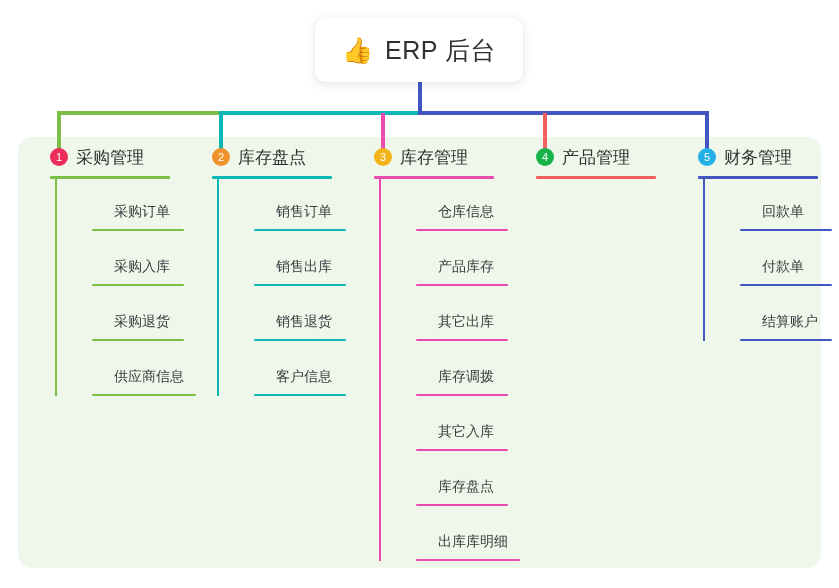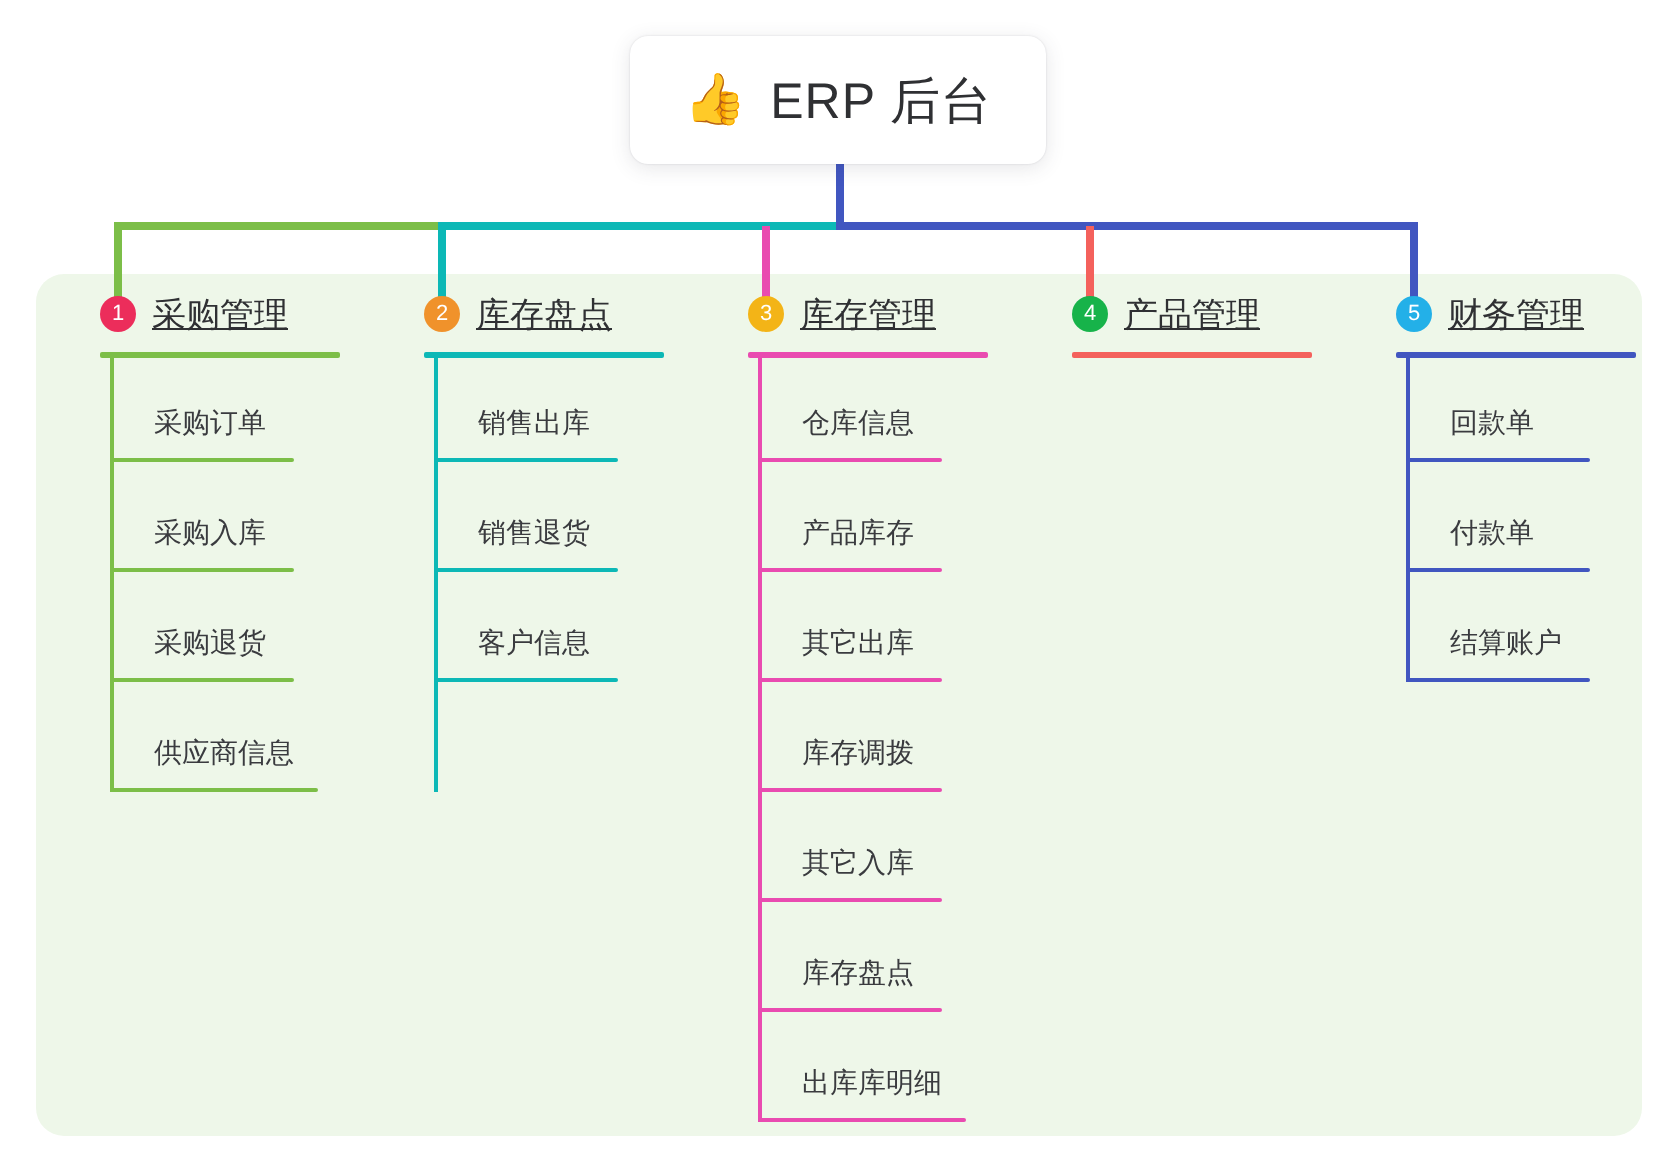--- a/index.html
+++ b/index.html
@@ -100,21 +100,20 @@
     font-size: 11px;
     line-height: 18px;
     text-align: center;
     flex: none;
     font-weight: normal;
   }
   .col-title {
     font-size: 17px;
     color: #2f3033;
     white-space: nowrap;
-    text-decoration: underline;
   }
   .head-rule {
     width: 120px;
     height: 3px;
     margin-left: 22px;
     margin-top: 5px;
     border-radius: 1px;
   }
 
   
@@ -126,20 +125,21 @@
   .trunk {
     position: absolute;
     left: 0;
     top: 0;
     width: 2px;
   }
   .item {
     position: relative;
     height: 55px;
     box-sizing: border-box;
+    margin-left: 37px;
   }
   .item-label {
     position: absolute;
     left: 22px;
     top: 24px;
     font-size: 14px;
     color: #3a3b3f;
     white-space: nowrap;
   }
   .item-rule {
@@ -205,20 +205,24 @@
     </div>
     <div class="column" style="left: 190px;">
       <div class="col-head">
         <span class="badge" style="background: rgb(240, 146, 43);">2</span>
         <span class="col-title">库存盘点</span>
       </div>
       <div class="head-rule" style="background: rgb(12, 184, 182);"></div>
       <div class="items">
         <div class="trunk" style="background: rgb(12, 184, 182); height: 217px;"></div>
         <div class="item">
+          <span class="item-label">销售订单</span>
+          <div class="item-rule" style="background: rgb(12, 184, 182);"></div>
+        </div>
+        <div class="item">
           <span class="item-label">销售出库</span>
           <div class="item-rule" style="background: rgb(12, 184, 182);"></div>
         </div>
         <div class="item">
           <span class="item-label">销售退货</span>
           <div class="item-rule" style="background: rgb(12, 184, 182);"></div>
         </div>
         <div class="item">
           <span class="item-label">客户信息</span>
           <div class="item-rule" style="background: rgb(12, 184, 182);"></div>

